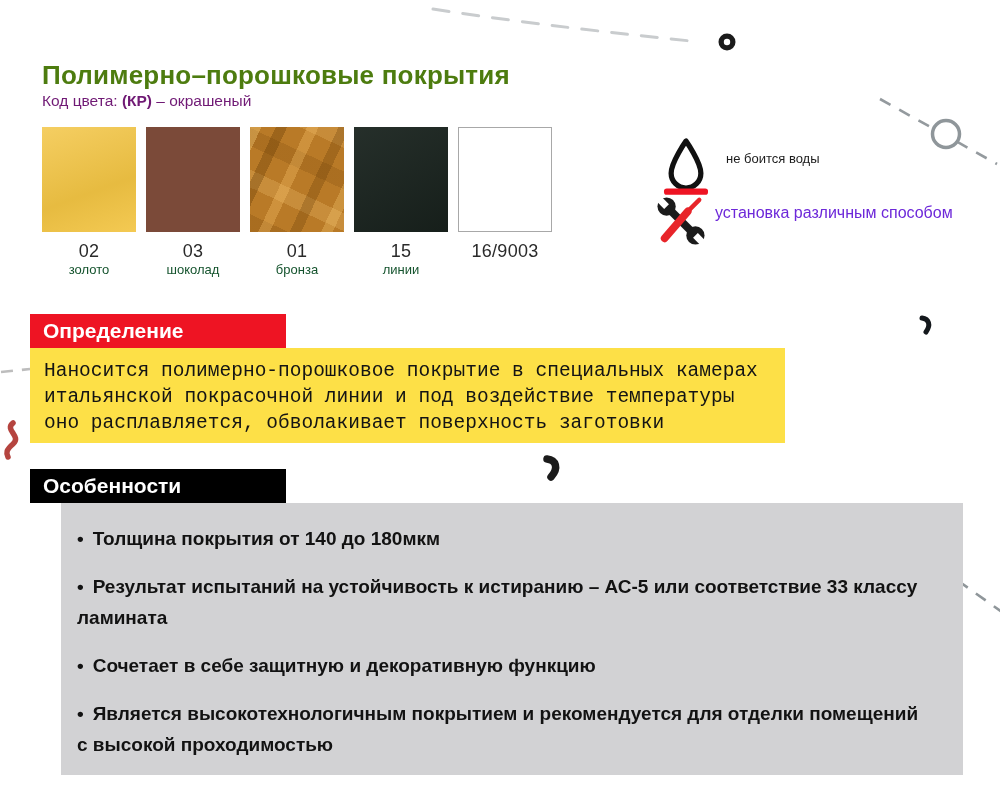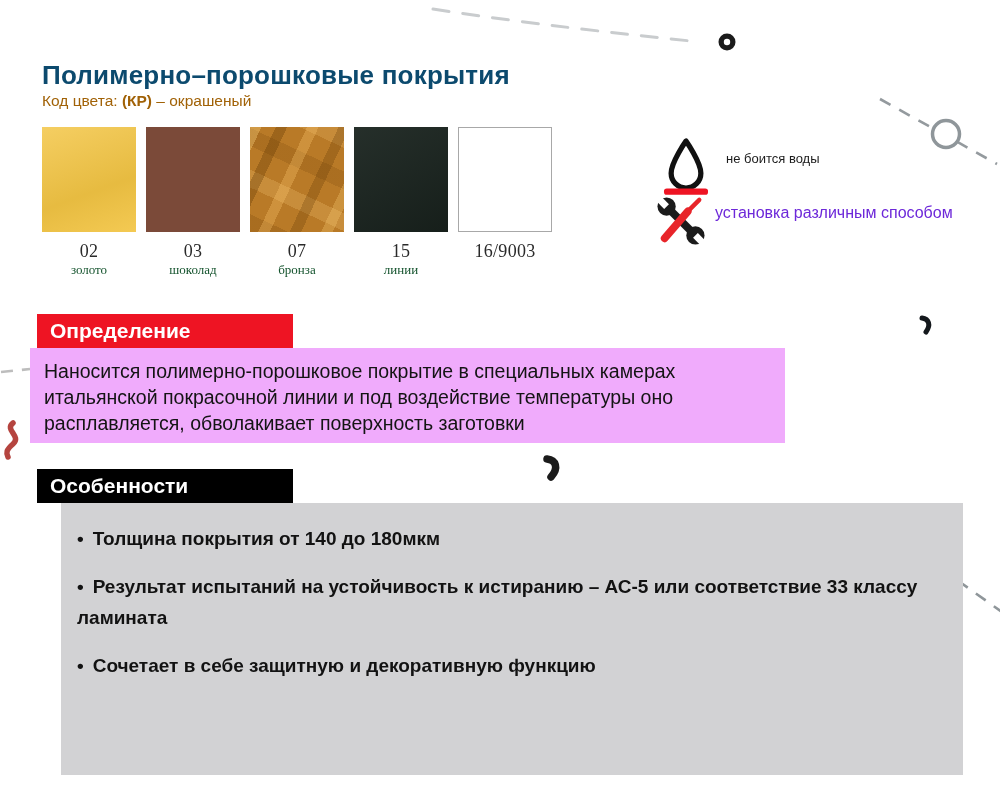--- a/index.html
+++ b/index.html
@@ -7,31 +7,31 @@
     width:1000px;height:800px;position:relative;overflow:hidden;
     background:#ffffff;
     font-family:"Liberation Sans","DejaVu Sans",sans-serif;
     color:#1e1e1e;
   }
   
   #deco{position:absolute;left:0;top:0;width:1000px;height:800px;pointer-events:none;}
   
   .title{
     position:absolute;left:42px;top:60px;
-    font-size:26px;font-weight:700;letter-spacing:.2px;color:#0c4a6e;
+    font-size:26px;font-weight:700;letter-spacing:.2px;color:#4d7c0f;
   }
   .subtitle{
     position:absolute;left:42px;top:92px;
-    font-size:15.5px;color:#a16207;
+    font-size:15.5px;color:#701a75;
   }
   .subtitle b{font-weight:700;}
   
   .swatch-grid{
     position:absolute;left:42px;top:127px;
-    display:flex;gap:10px;font-family:Liberation Serif, serif;
+    display:flex;gap:10px;
   }
   .swatch-cell{width:94px;text-align:center;}
   .swatch{
     width:94px;height:105px;
   }
   .swatch.tex-gold{background-image:linear-gradient(160deg,rgba(255,255,255,.16),rgba(0,0,0,.05) 60%,rgba(255,255,255,.08));}
   .swatch.tex-bronze{
     background-image:
       linear-gradient(115deg,rgba(255,215,130,.35) 0 8%,transparent 8% 18%,rgba(90,50,0,.30) 18% 26%,transparent 26% 40%,rgba(255,200,110,.30) 40% 48%,transparent 48% 62%,rgba(90,50,0,.25) 62% 70%,transparent 70% 84%,rgba(255,210,120,.28) 84% 92%,transparent 92%),
       linear-gradient(25deg,rgba(120,70,10,.25) 0 12%,transparent 12% 30%,rgba(255,210,130,.22) 30% 42%,transparent 42% 58%,rgba(120,70,10,.22) 58% 70%,transparent 70% 86%,rgba(255,210,130,.20) 86%);
@@ -40,21 +40,21 @@
   .swatch.white{border:1px solid #a8a8a8;box-sizing:border-box;}
   .swatch-code{margin-top:9px;font-size:18px;color:#2a2a2a;letter-spacing:.3px;}
   .swatch-name{margin-top:1px;font-size:13px;line-height:14px;color:#14532d;}
   
   .benefit-row1-icon{position:absolute;left:663px;top:136px;}
   .benefit-row1-label{position:absolute;left:726px;top:151px;font-size:13px;color:#1c1c1c;}
   .benefit-row2-icon{position:absolute;left:656px;top:196px;}
   .benefit-row2-label{position:absolute;left:715px;top:201px;font-size:16px;line-height:24px;width:240px;color:#6d28d9;}
   
   .sec-header{
-    position:absolute;left:37px;width:256px;height:34px;
+    position:absolute;left:30px;width:256px;height:34px;
     color:#fff;font-size:21px;font-weight:700;
     line-height:33px;padding-left:13px;box-sizing:border-box;
   }
   #def-header{top:314px;}
   #feat-header{top:469px;}
   .sec-panel{position:absolute;left:30px;box-sizing:border-box;}
   #def-panel{
     top:348px;width:755px;height:95px;
     padding:10px 14px;
     font-size:19.5px;line-height:26px;color:#141414;
@@ -98,21 +98,21 @@
     <div class="swatch-code">02</div>
     <div class="swatch-name">золото</div>
   </div>
   <div class="swatch-cell">
     <div class="swatch" style="background-color: rgb(123, 74, 57);"></div>
     <div class="swatch-code">03</div>
     <div class="swatch-name">шоколад</div>
   </div>
   <div class="swatch-cell">
     <div class="swatch tex-bronze" style="background-color: rgb(185, 122, 39);"></div>
-    <div class="swatch-code">07</div>
+    <div class="swatch-code">01</div>
     <div class="swatch-name">бронза</div>
   </div>
   <div class="swatch-cell">
     <div class="swatch tex-dark" style="background-color: rgb(26, 36, 31);"></div>
     <div class="swatch-code">15</div>
     <div class="swatch-name">линии</div>
   </div>
   <div class="swatch-cell">
     <div class="swatch white" style="background-color: rgb(255, 255, 255);"></div>
     <div class="swatch-code">16/9003</div>
@@ -136,22 +136,23 @@
     <circle cx="41" cy="41" r="9.5" fill="#1b1b1b"></circle>
     <rect x="37.5" y="41" width="7" height="14" fill="#ffffff" transform="rotate(-45 41 41)"></rect>
 
     <line x1="45" y1="4" x2="32" y2="17" stroke="#e8252a" stroke-width="4.5" stroke-linecap="round"></line>
     <line x1="33" y1="16" x2="9" y2="44" stroke="#e8252a" stroke-width="8" stroke-linecap="round"></line>
   </svg>
 </div>
 <div class="benefit-row2-label">установка различным способом</div>
 
 <div class="sec-header" id="def-header" style="background-color: rgb(238, 20, 35);">Определение</div>
-<div class="sec-panel" id="def-panel" style="background-color: #f0abfc;">Наносится полимерно-порошковое покрытие в специальных камерах итальянской покрасочной линии и под воздействие температуры оно расплавляется, обволакивает поверхность заготовки</div>
+<div class="sec-panel" id="def-panel" style="background-color: #fde047; font-family: Liberation Mono, monospace;">Наносится полимерно-порошковое покрытие в специальных камерах итальянской покрасочной линии и под воздействие температуры оно расплавляется, обволакивает поверхность заготовки</div>
 
 <div class="sec-header" id="feat-header" style="background-color: #000000;">Особенности</div>
 <div class="sec-panel" id="feat-panel" style="background-color: rgb(210, 210, 212); margin-left: 31px;">
   <ul>
     <li><span>Толщина покрытия от 140 до 180мкм</span></li>
     <li><span>Результат испытаний на устойчивость к истиранию – АС-5 или соответствие 33 классу ламината</span></li>
     <li><span>Сочетает в себе защитную и декоративную функцию</span></li>
+    <li><span>Является высокотехнологичным покрытием и рекомендуется для отделки помещений с высокой проходимостью</span></li>
   </ul>
 </div>
 
 </body></html>

